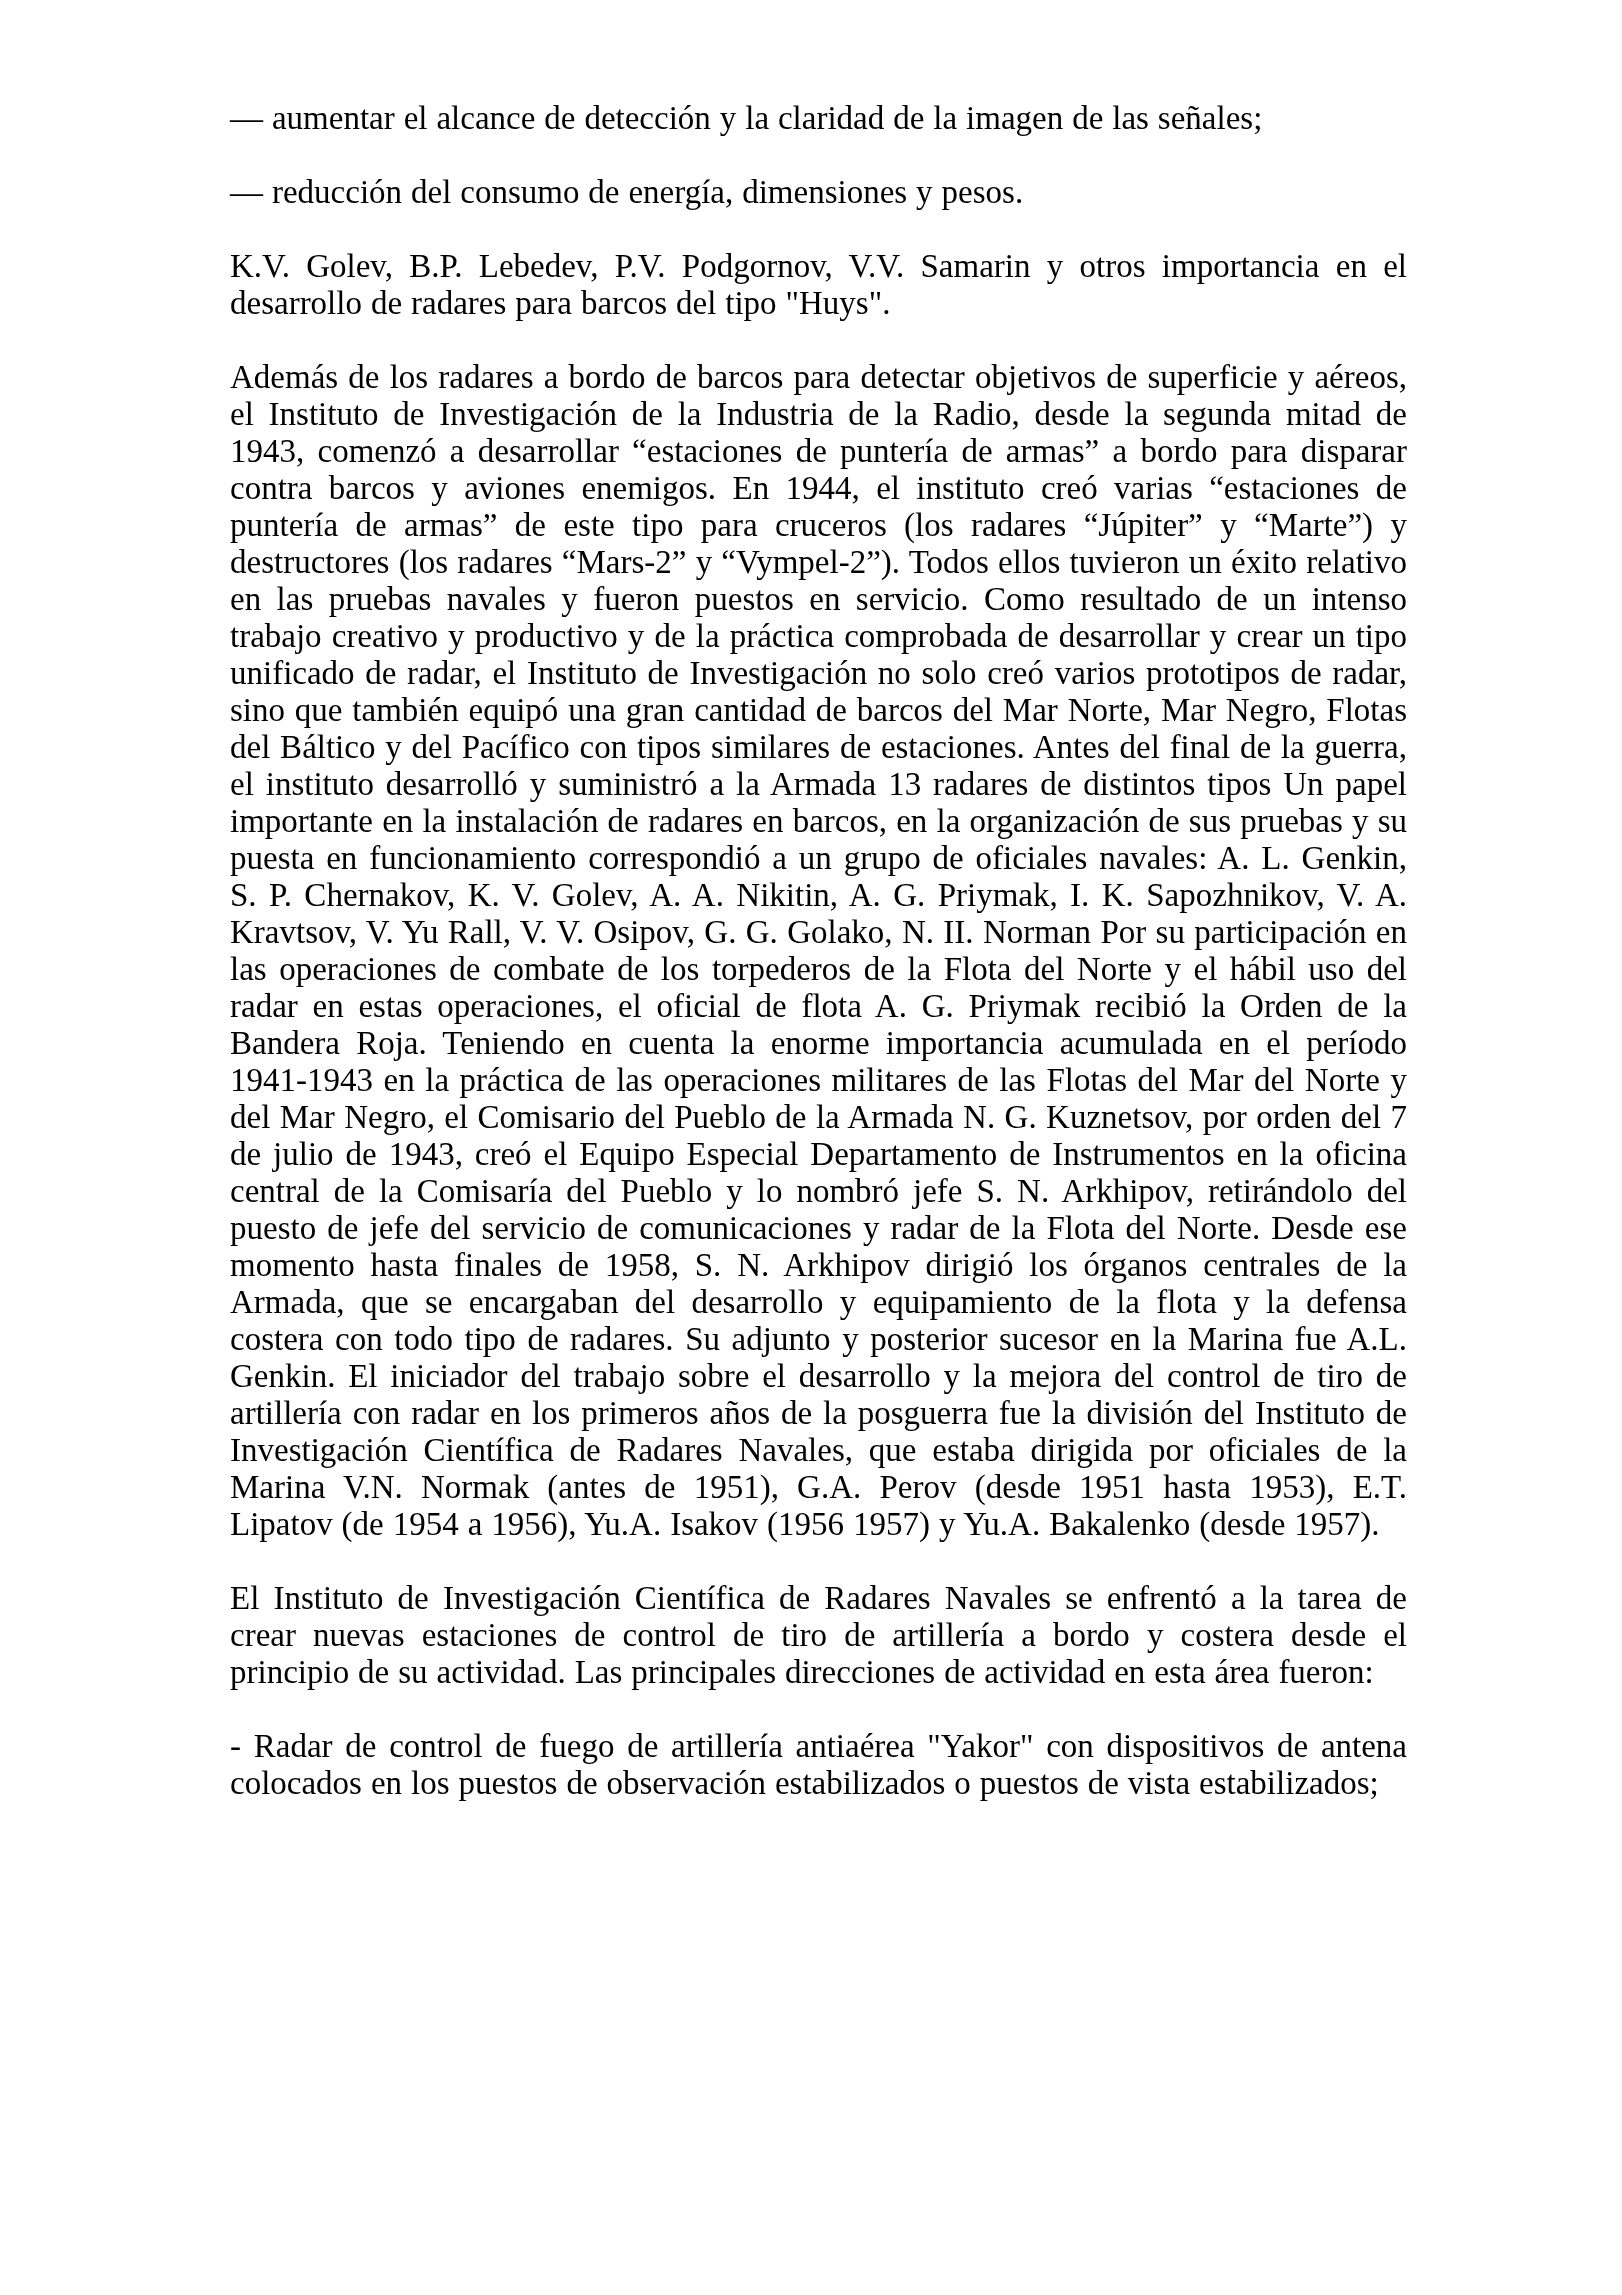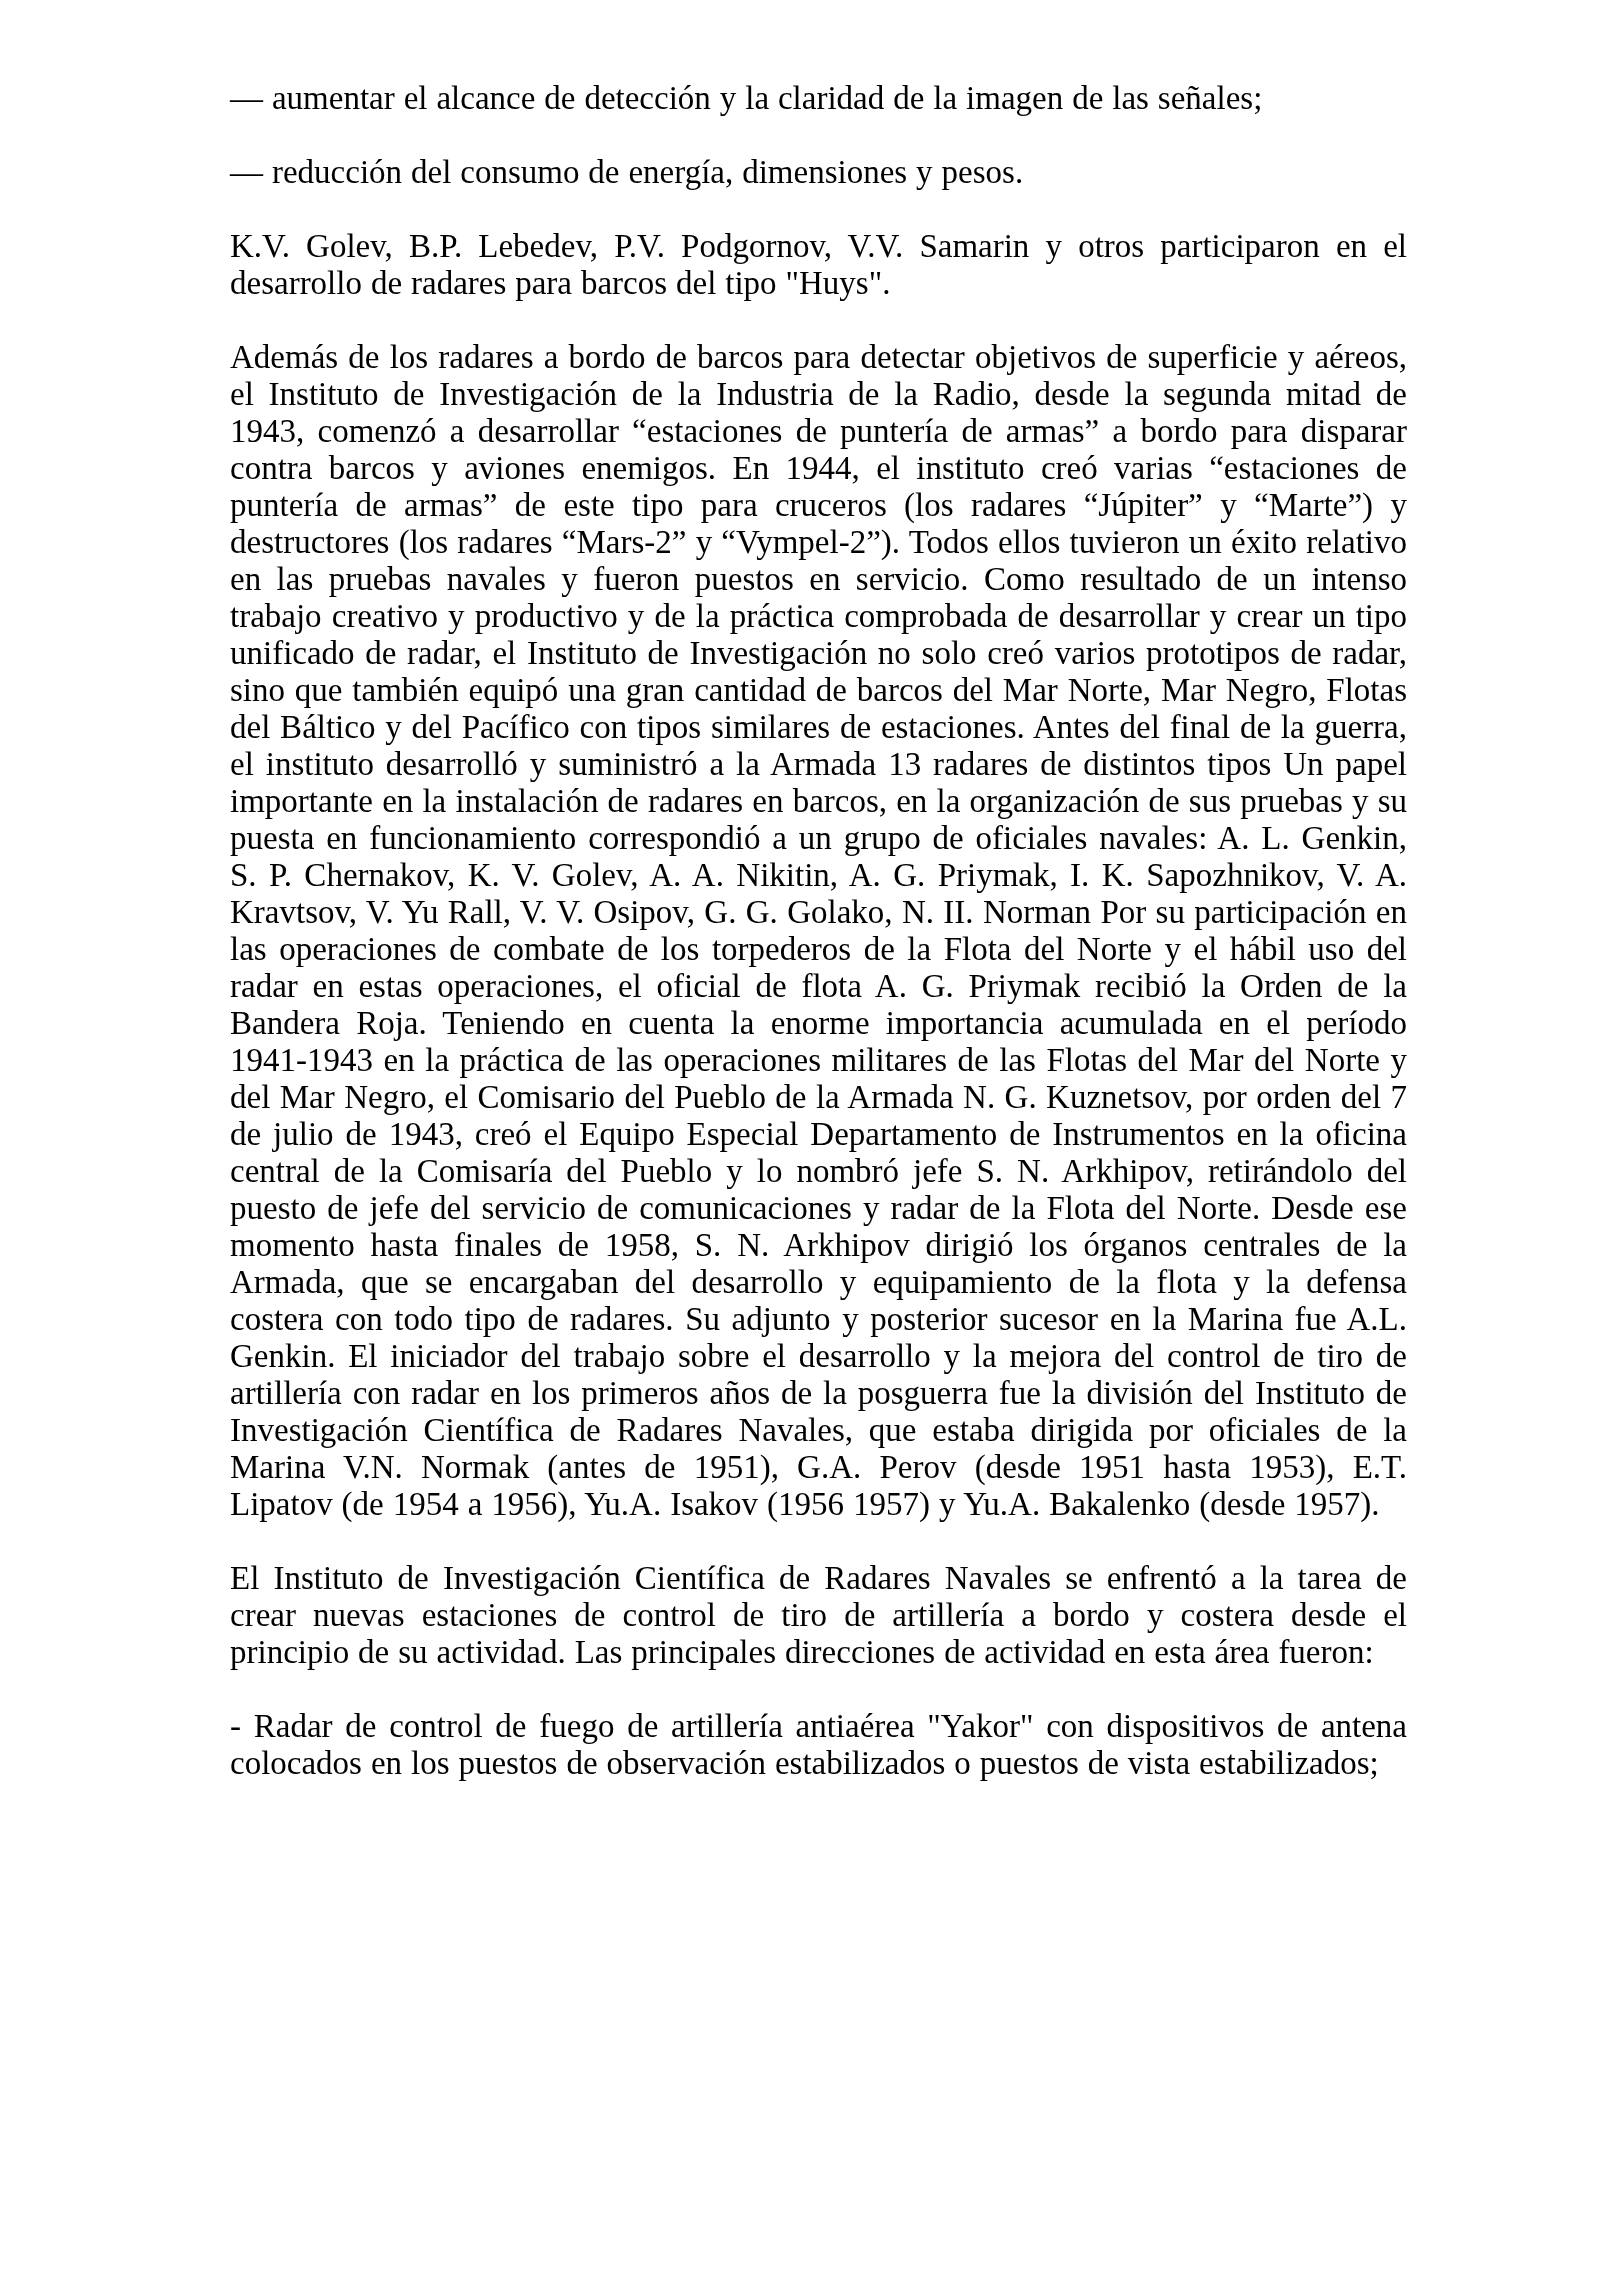--- a/index.html
+++ b/index.html
@@ -10,33 +10,33 @@
   .page {
     position: relative;
     box-sizing: border-box;
     width: 1623px;
     height: 2295px;
     background: #ffffff;
     color: #000000;
     font-family: "Liberation Serif", "DejaVu Serif", serif;
     font-size: 33px;
     line-height: 37px;
-    padding: 80px 216px 0 230px;
+    padding: 100px 216px 0 230px;
     overflow: hidden;
   }
   .page p {
     margin: 0 0 37px 0;
     text-align: justify;
     word-spacing: 0.7px;
   }
 </style>
 </head>
 <body>
 
 <div class="page">
   <p>— aumentar el alcance de detección y la claridad de la imagen de las señales;</p>
   <p>— reducción del consumo de energía, dimensiones y pesos.</p>
-  <p>K.V. Golev, B.P. Lebedev, P.V. Podgornov, V.V. Samarin y otros participaron en el desarrollo de radares para barcos del tipo "Huys".</p>
+  <p>K.V. Golev, B.P. Lebedev, P.V. Podgornov, V.V. Samarin y otros importancia en el desarrollo de radares para barcos del tipo "Huys".</p>
   <p>Además de los radares a bordo de barcos para detectar objetivos de superficie y aéreos, el Instituto de Investigación de la Industria de la Radio, desde la segunda mitad de 1943, comenzó a desarrollar “estaciones de puntería de armas” a bordo para disparar contra barcos y aviones enemigos. En 1944, el instituto creó varias “estaciones de puntería de armas”  de este tipo para cruceros (los radares  “Júpiter” y “Marte”) y destructores (los radares “Mars-2” y “Vympel-2”). Todos ellos tuvieron un éxito relativo en las pruebas navales y fueron puestos en servicio. Como resultado de un intenso trabajo creativo y productivo y de la práctica comprobada de desarrollar y crear un tipo unificado de radar, el Instituto de Investigación no solo creó varios prototipos de radar, sino que también equipó una gran cantidad de barcos del Mar Norte, Mar Negro, Flotas del Báltico y del Pacífico con tipos similares de estaciones. Antes del final de la guerra, el instituto desarrolló y suministró a la Armada 13 radares de distintos tipos  Un papel importante en la instalación de radares en barcos, en la organización de sus pruebas y su puesta en funcionamiento correspondió a un grupo de oficiales navales: A. L. Genkin, S. P. Chernakov, K. V. Golev, A. A. Nikitin, A. G. Priymak, I. K. Sapozhnikov, V. A. Kravtsov, V. Yu Rall, V. V. Osipov, G. G. Golako, N. II. Norman Por su participación en las operaciones de combate de los torpederos de la Flota del Norte y el hábil uso del radar en estas operaciones, el oficial de flota A. G. Priymak recibió la Orden de la Bandera Roja. Teniendo en cuenta la enorme importancia acumulada en el período 1941-1943 en la práctica de las operaciones militares de las Flotas del Mar del Norte y del Mar Negro, el Comisario del Pueblo de la Armada N. G. Kuznetsov, por orden del 7 de julio de 1943, creó el Equipo Especial Departamento de Instrumentos en la oficina central de la Comisaría del Pueblo y lo nombró jefe S. N. Arkhipov, retirándolo del puesto de jefe del servicio de comunicaciones y radar de la Flota del Norte. Desde ese momento hasta finales de 1958, S. N. Arkhipov dirigió los órganos centrales de la Armada, que se encargaban del desarrollo y equipamiento de la flota y la defensa costera con todo tipo de radares. Su adjunto y posterior sucesor en la Marina fue A.L. Genkin. El iniciador del trabajo sobre el desarrollo y la mejora del control de tiro de artillería con radar en los primeros años de la posguerra fue la división del Instituto de Investigación Científica de Radares Navales, que estaba dirigida por oficiales de la Marina V.N. Normak (antes de 1951), G.A. Perov (desde 1951 hasta 1953), E.T. Lipatov  (de 1954 a 1956), Yu.A. Isakov (1956 1957) y Yu.A. Bakalenko (desde 1957).</p>
   <p>El Instituto de Investigación Científica de Radares Navales se enfrentó a la tarea de crear nuevas estaciones de control de tiro de artillería a bordo y costera desde el principio de su actividad. Las principales direcciones de actividad en esta área fueron:</p>
   <p>- Radar de control de fuego de artillería antiaérea "Yakor" con dispositivos de antena colocados en los puestos de observación estabilizados o puestos de vista estabilizados;</p>
 </div>
 
 
 </body></html>

